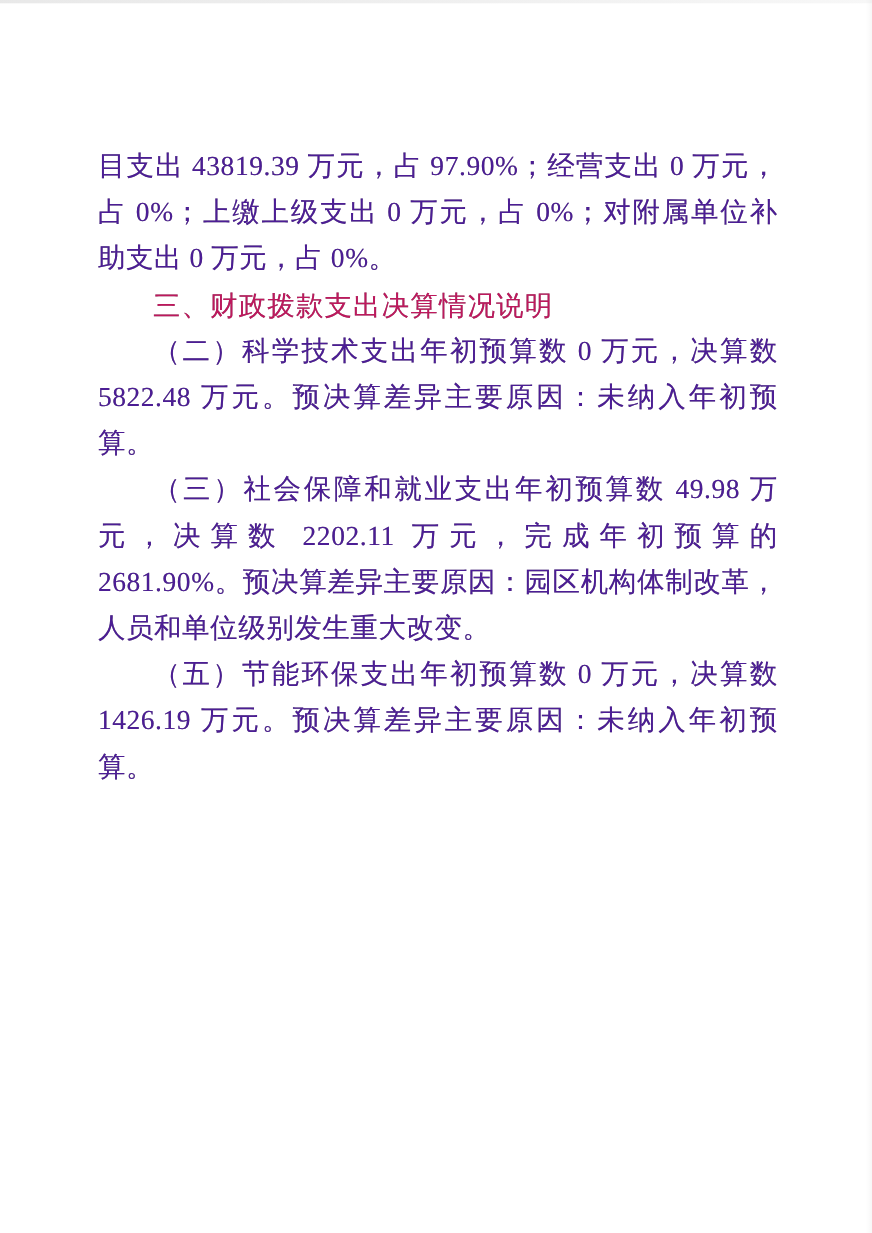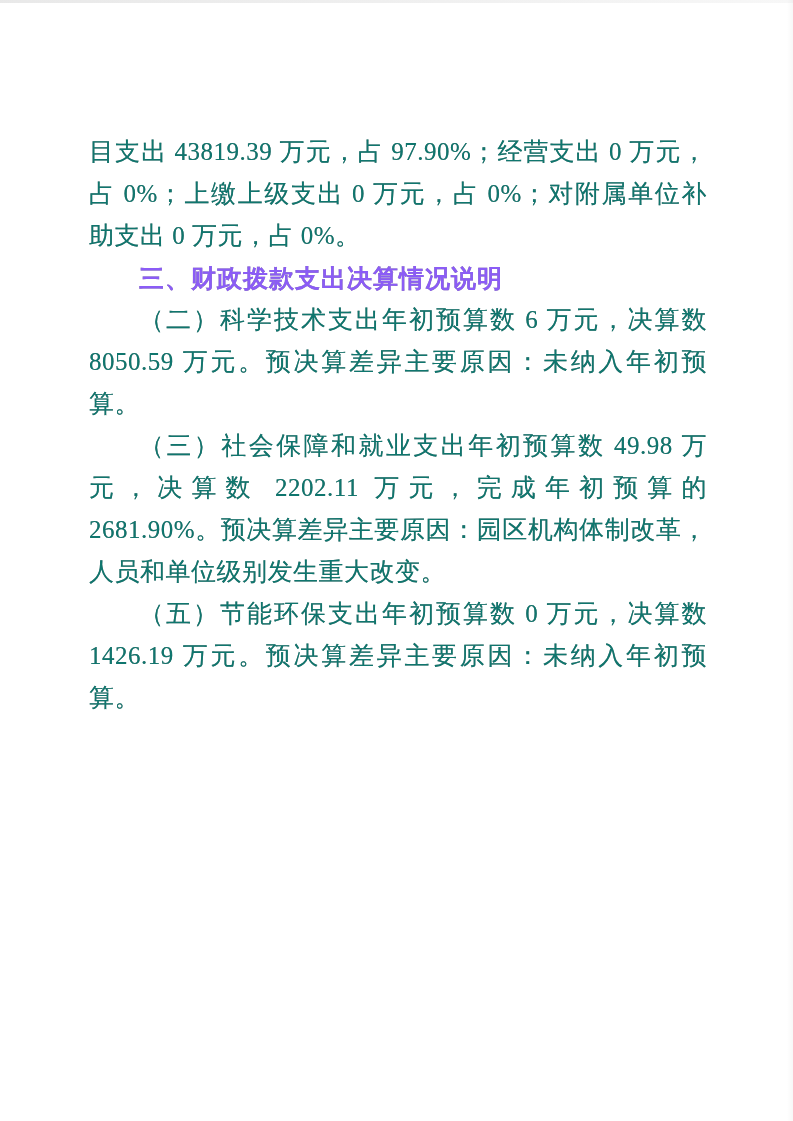--- a/index.html
+++ b/index.html
@@ -33,42 +33,42 @@
   .page {
     position: absolute;
     top: 131px;
     left: 89px;
     width: 618px;
   }
   .page p {
     margin: 0;
     font-size: 25px;
     line-height: 42px;
-    color: #0f766e;
+    color: #4c1d95;
     text-align: justify;
     letter-spacing: 0.5px;
     text-shadow: 0 0 0.6px rgba(40,40,40,0.55);
   }
   .page p.indent {
     text-indent: 2em;
   }
   .page p.heading {
     font-family: "Liberation Sans", "DejaVu Sans", sans-serif;
-    font-weight: 700;
+    font-weight: 400;
     text-indent: 2em;
     letter-spacing: 1px;
-    color: #8b5cf6;
+    color: #be185d;
   }
 </style>
 </head>
 <body>
 
 <div class="scan-top-edge"></div>
 <div class="scan-right-shade"></div>
 
 <div class="page">
   <p>目支出 43819.39 万元，占 97.90%；经营支出 0 万元，占 0%；上缴上级支出 0 万元，占 0%；对附属单位补助支出 0 万元，占 0%。</p>
   <p class="heading">三、财政拨款支出决算情况说明</p>
-  <p class="indent">（二）科学技术支出年初预算数 6 万元，决算数 8050.59 万元。预决算差异主要原因：未纳入年初预算。</p>
+  <p class="indent">（二）科学技术支出年初预算数 0 万元，决算数 5822.48 万元。预决算差异主要原因：未纳入年初预算。</p>
   <p class="indent">（三）社会保障和就业支出年初预算数 49.98 万元，决算数 2202.11 万元，完成年初预算的 2681.90%。预决算差异主要原因：园区机构体制改革，人员和单位级别发生重大改变。</p>
   <p class="indent">（五）节能环保支出年初预算数 0 万元，决算数 1426.19 万元。预决算差异主要原因：未纳入年初预算。</p>
 
 </div>
 
 </body></html>

